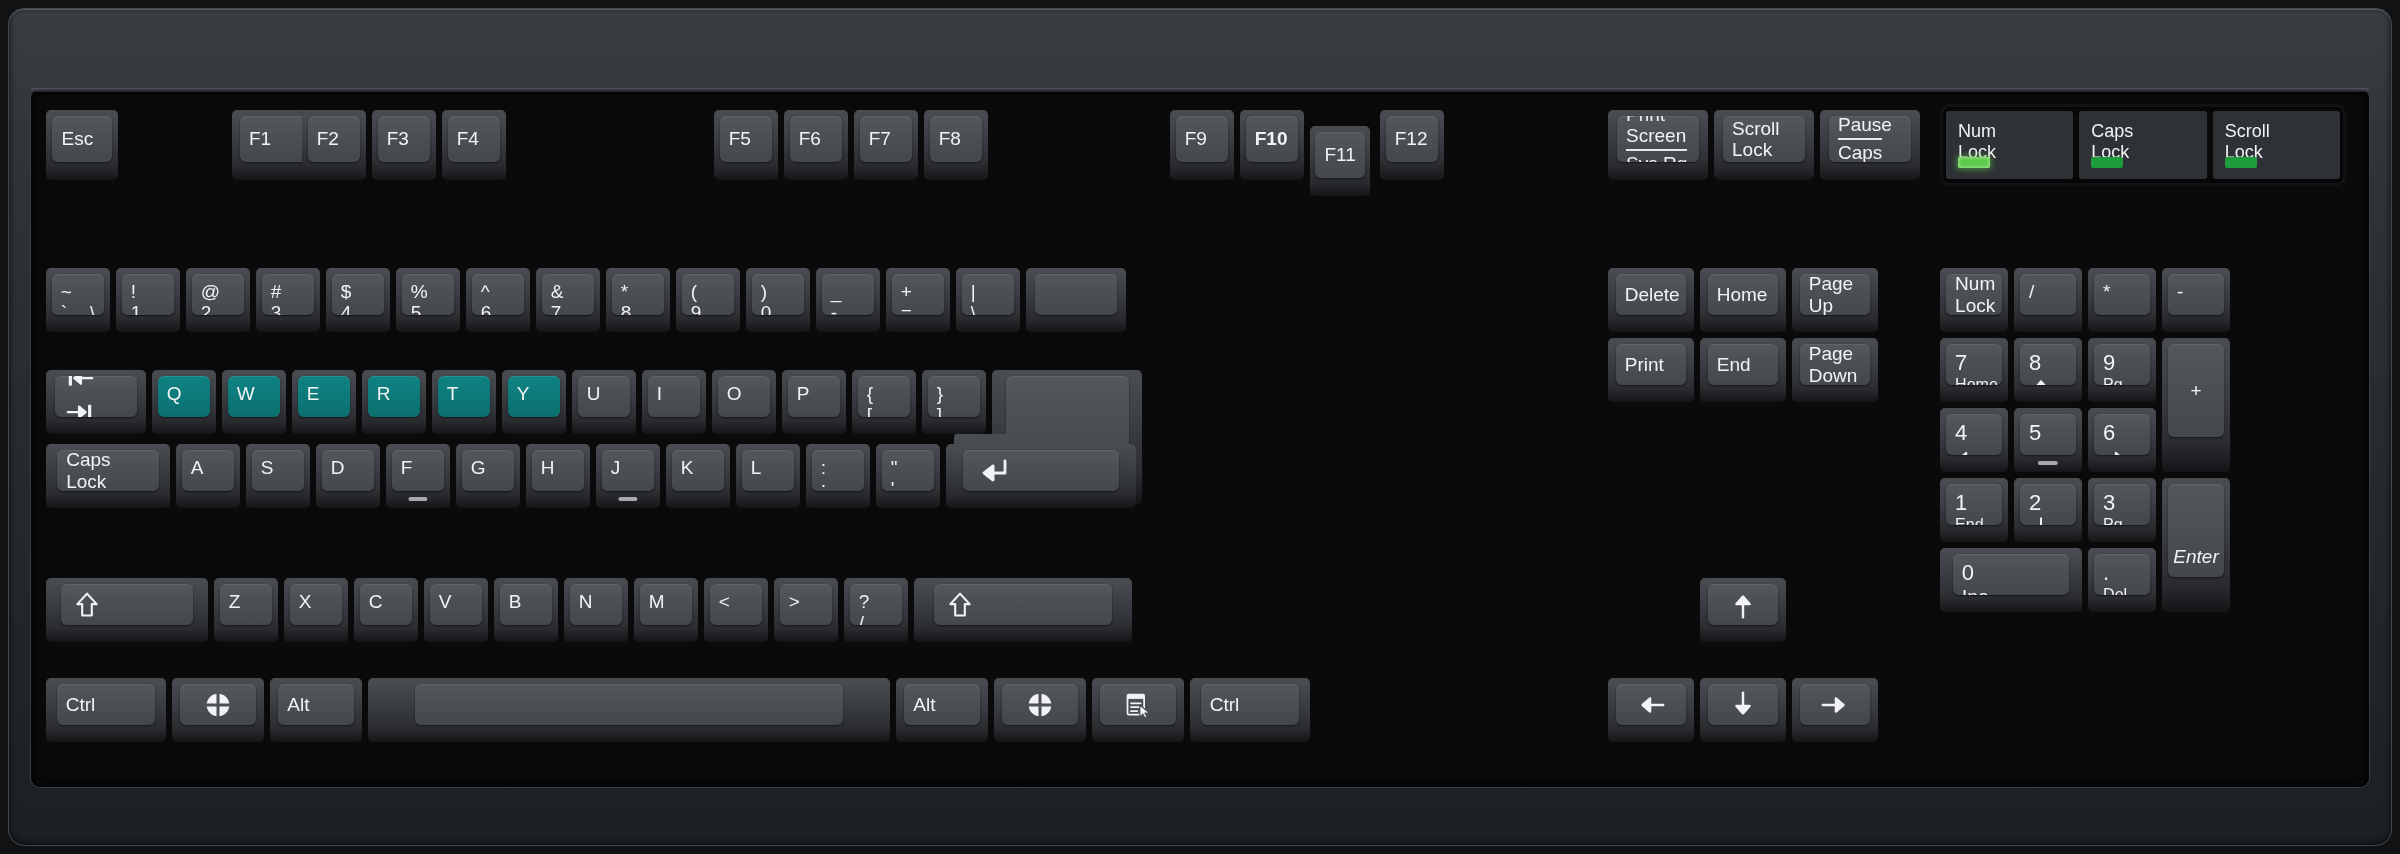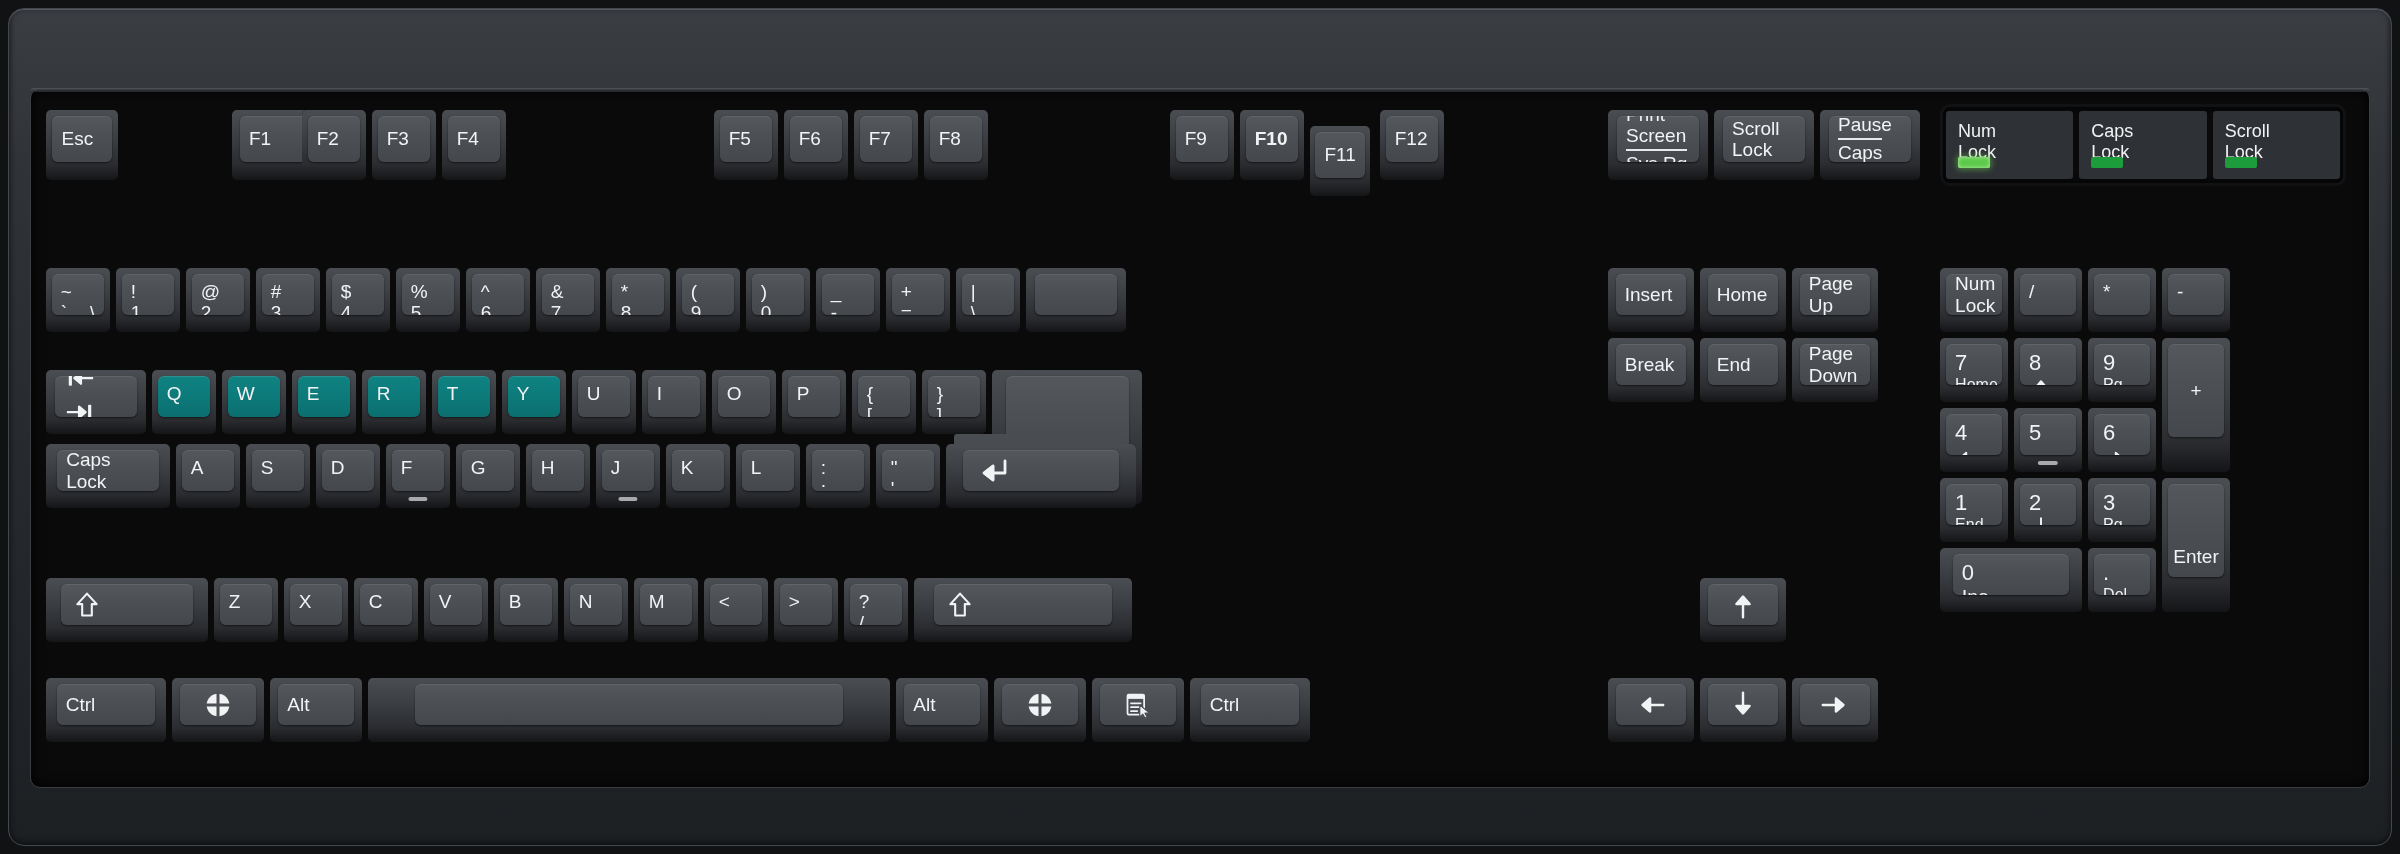--- a/index.html
+++ b/index.html
@@ -627,37 +627,37 @@
           </svg></div>
       </div>
       <div class="key" style="left: 1190px; top: 678px; width: 120px; height: 64px;">
         <div class="skirt"></div>
         <div class="cap"></div>
         <div class="legend cl"><div>Ctrl</div></div>
       </div>
       <div class="key" style="left: 1608px; top: 268px; width: 86px; height: 64px;">
         <div class="skirt"></div>
         <div class="cap"></div>
-        <div class="legend stack-c sz-sm"><div style="white-space: pre-line;">Insert</div></div>
+        <div class="legend stack-c sz-sm"><div style="white-space: pre-line;">Delete</div></div>
       </div>
       <div class="key" style="left: 1700px; top: 268px; width: 86px; height: 64px;">
         <div class="skirt"></div>
         <div class="cap"></div>
         <div class="legend stack-c sz-sm"><div style="white-space: pre-line;">Home</div></div>
       </div>
       <div class="key" style="left: 1792px; top: 268px; width: 86px; height: 64px;">
         <div class="skirt"></div>
         <div class="cap"></div>
         <div class="legend stack-c sz-sm"><div style="white-space: pre-line;">Page
 Up</div></div>
       </div>
       <div class="key" style="left: 1608px; top: 338px; width: 86px; height: 64px;">
         <div class="skirt"></div>
         <div class="cap"></div>
-        <div class="legend stack-c sz-sm"><div style="white-space: pre-line;">Break</div></div>
+        <div class="legend stack-c sz-sm"><div style="white-space: pre-line;">Print</div></div>
       </div>
       <div class="key" style="left: 1700px; top: 338px; width: 86px; height: 64px;">
         <div class="skirt"></div>
         <div class="cap"></div>
         <div class="legend stack-c sz-sm"><div style="white-space: pre-line;">End</div></div>
       </div>
       <div class="key" style="left: 1792px; top: 338px; width: 86px; height: 64px;">
         <div class="skirt"></div>
         <div class="cap"></div>
         <div class="legend stack-c sz-sm"><div style="white-space: pre-line;">Page
@@ -777,16 +777,16 @@
         <div class="legend dual"><div class="row-top sz-lg" style="font-size: 22px;">.</div><div class="row-bot"><span style="font-size: 16px;">Del</span></div></div>
       </div>
       <div class="key" style="left: 2162px; top: 338px; width: 68px; height: 134px;">
         <div class="skirt"></div>
         <div class="cap"></div>
         <div class="legend ctr sz-lg"><div>+</div></div>
       </div>
       <div class="key" style="left: 2162px; top: 478px; width: 68px; height: 134px;">
         <div class="skirt"></div>
         <div class="cap"></div>
-        <div class="legend" style="display: flex; align-items: flex-end; justify-content: center; padding-bottom: 10px;"><div>Enter</div></div>
+        <div class="legend" style="display: flex; align-items: flex-end; justify-content: center; padding-bottom: 10px; font-style: italic;"><div>Enter</div></div>
       </div>
     </div>
 </div>
 
 </body></html>

